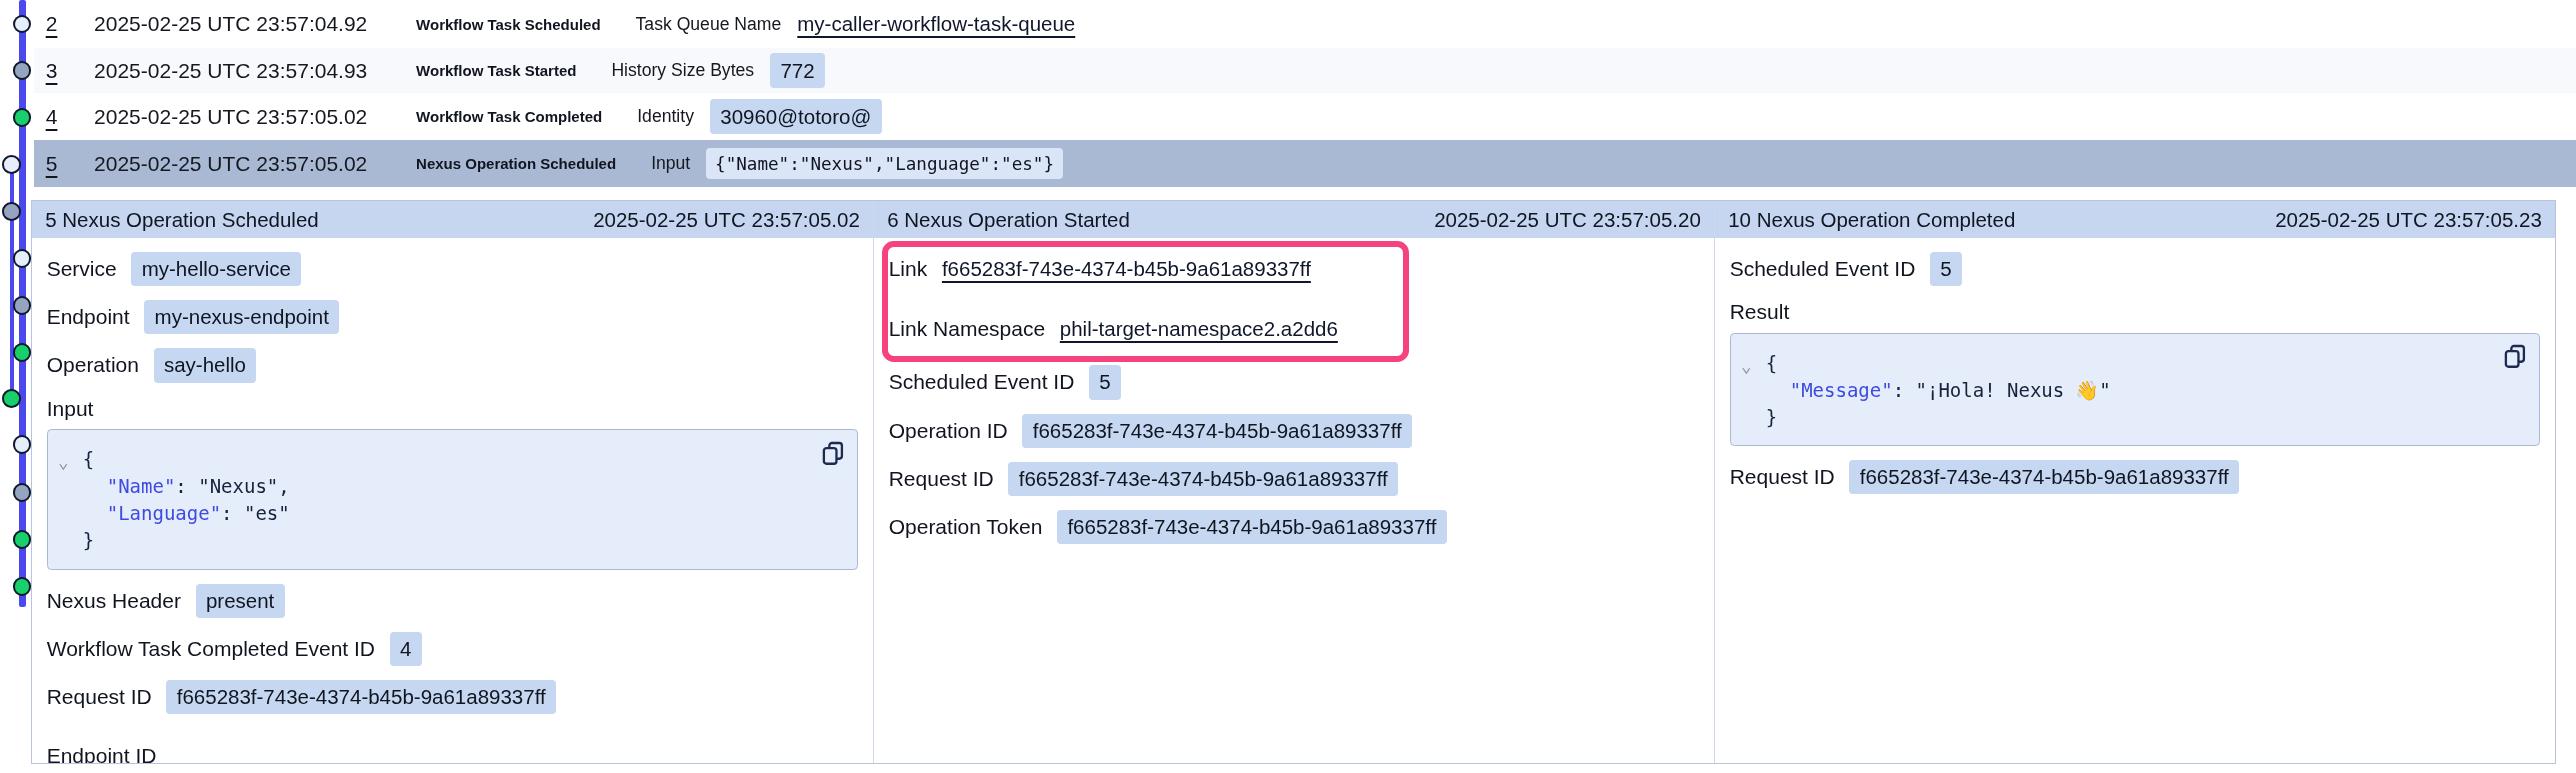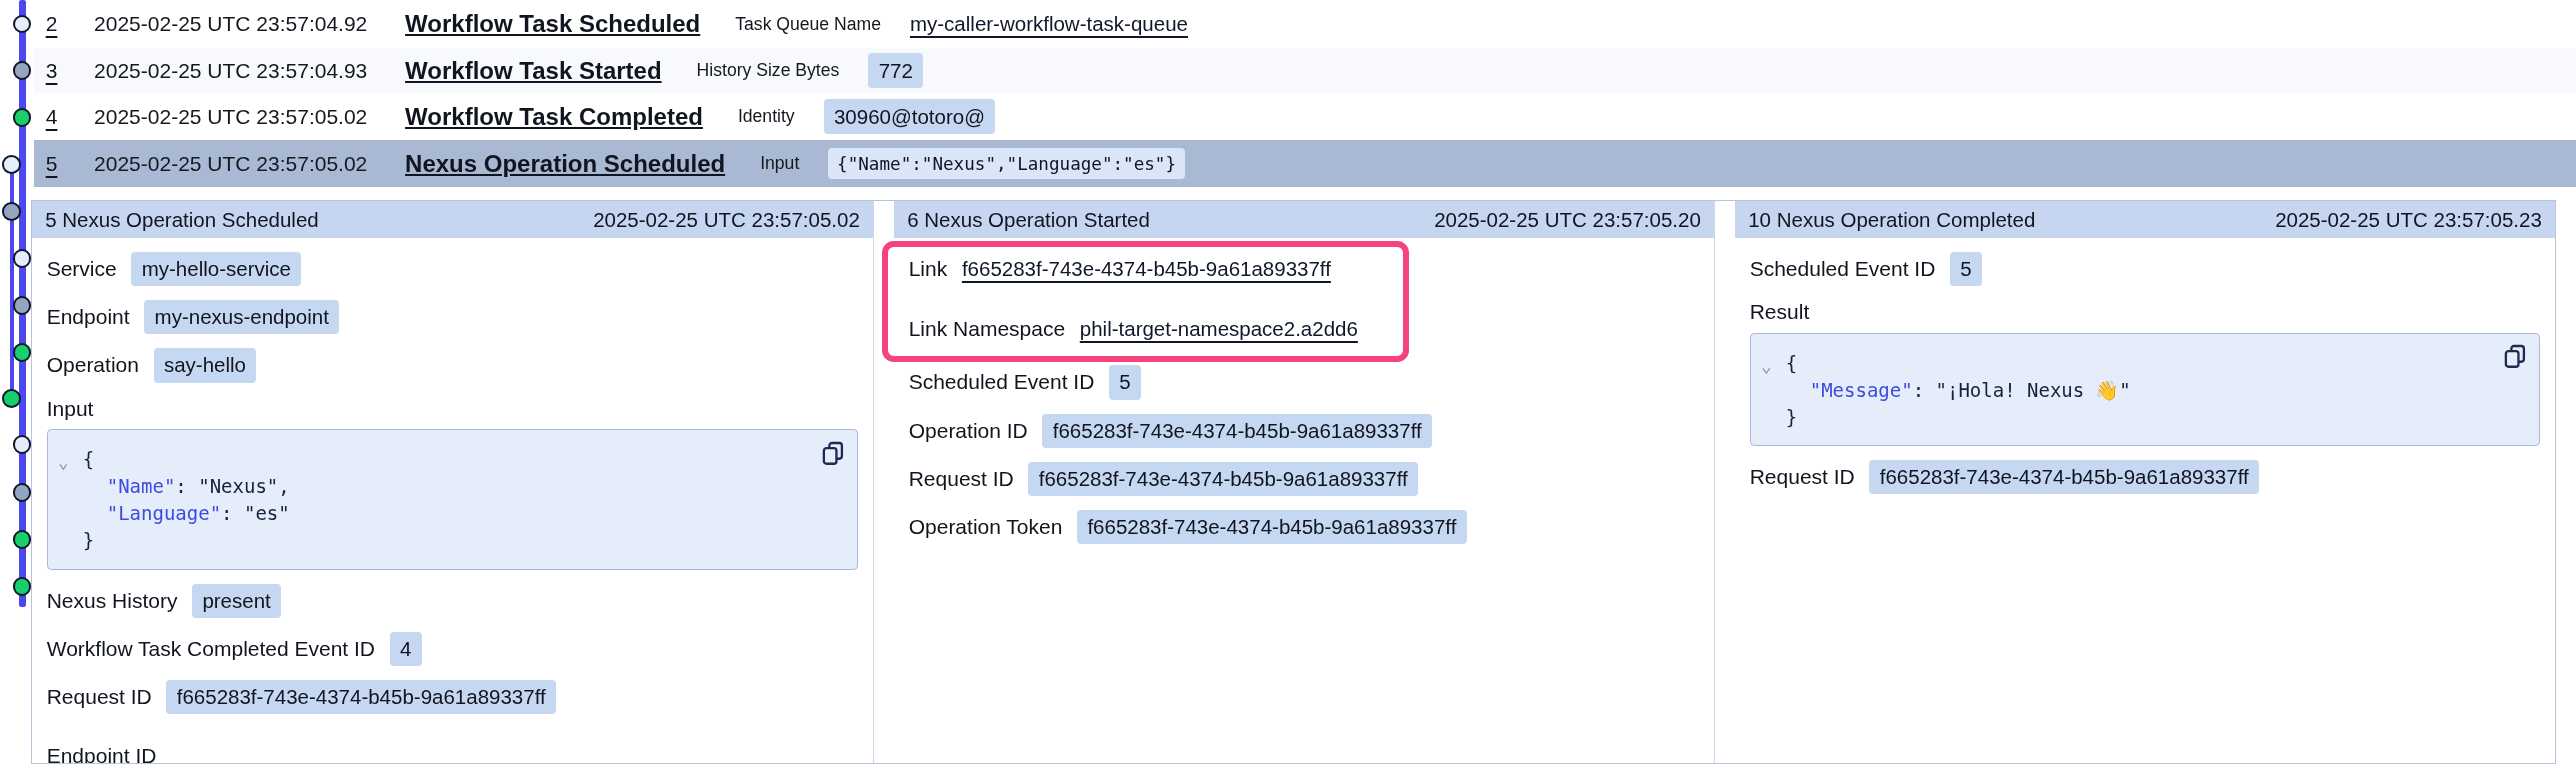--- a/index.html
+++ b/index.html
@@ -15,35 +15,35 @@
   .dot-started{background:var(--dot-gray);}
   .dot-completed{background:var(--dot-green);}
 
   
   .ev-row{position:absolute;left:34px;right:0;display:flex;align-items:center;cursor:pointer;}
   .ev-row.zebra{background:var(--row-zebra);}
   .ev-row.selected{background:var(--row-selected);}
   .ev-num{margin-left:11.7px;width:26.4px;font-size:21px;font-weight:500;
           text-decoration:underline;text-underline-offset:5.1px;text-decoration-thickness:1.8px;}
   .ev-time{width:292px;font-size:21px;color:#15181f;margin-left:22px;}
-  .ev-name{font-size:24px;font-weight:700;margin-left:19px;white-space:nowrap;text-decoration:underline;}
-  .ev-chip{display:flex;align-items:center;margin-left:35px;gap:29px;}
+  .ev-name{font-size:15px;font-weight:700;margin-left:30px;white-space:nowrap;}
+  .ev-chip{display:flex;align-items:center;margin-left:35px;gap:16px;}
   .chip-label{font-size:17.6px;color:#15181f;white-space:nowrap;}
   .badge{background:var(--badge-bg);border-radius:4px;padding:5.1px 10.3px;font-size:20.5px;white-space:nowrap;}
   .badge.light{background:var(--badge-light);}
   .badge.mono{font-family:"DejaVu Sans Mono",monospace;font-size:17.6px;padding:5.9px 8.8px;}
   .val-link{font-size:20.5px;font-weight:500;color:#0f172a;text-decoration:underline;
             text-underline-offset:5.1px;text-decoration-thickness:1.8px;white-space:nowrap;cursor:pointer;}
 
   
   #panels{position:absolute;left:31px;top:200px;width:2525px;height:564px;
           border:1.5px solid var(--panel-border);box-sizing:border-box;
           display:grid;grid-template-columns:1fr 1fr 1fr;background:#fff;}
   .panel{position:relative;overflow:hidden;}
-  .panel + .panel{border-left:1.5px solid var(--divider);padding-left:20px;}
+  .panel + .panel{border-left:1.5px solid var(--divider);}
   .panel-header{height:37px;background:var(--panel-header-bg);display:flex;
                 align-items:center;justify-content:space-between;padding:0 13.2px;}
   .panel-title{font-size:20.5px;font-weight:500;}
   .panel-time{font-size:20.5px;font-weight:500;}
   .panel-body{padding:0 14.7px;}
   .field{display:flex;align-items:center;gap:14.7px;margin-top:14px;min-height:34px;}
   .field-label{font-size:21px;white-space:nowrap;}
   .field.code-field{display:block;min-height:0;}
 
   .code-block{position:relative;margin-top:8.8px;background:var(--code-bg);
@@ -149,21 +149,21 @@
               <div class="code-line brace"><span class="chevron">⌄</span><span>{</span></div>
               <div class="code-line"><span class="code-key">"Name"</span><span>: "Nexus",</span></div>
               <div class="code-line"><span class="code-key">"Language"</span><span>: "es"</span></div>
               <div class="code-line brace"><span>}</span></div>
               <button class="copy-btn"><svg width="22" height="25" viewBox="0 0 21 23" fill="none">
       <rect x="7" y="1.5" width="12" height="15" rx="2.5" stroke="#1d2b4f" stroke-width="2.2" fill="none"></rect>
       <rect x="1.8" y="6.3" width="12" height="15" rx="2.5" stroke="#1d2b4f" stroke-width="2.2" fill="#e5edfb"></rect>
                 </svg></button>
             </div></div>
           <div class="field">
-            <span class="field-label">Nexus History</span>
+            <span class="field-label">Nexus Header</span>
             <span class="badge">present</span>
           </div>
           <div class="field">
             <span class="field-label">Workflow Task Completed Event ID</span>
             <span class="badge">4</span>
           </div>
           <div class="field">
             <span class="field-label">Request ID</span>
             <span class="badge">f665283f-743e-4374-b45b-9a61a89337ff</span>
           </div>

